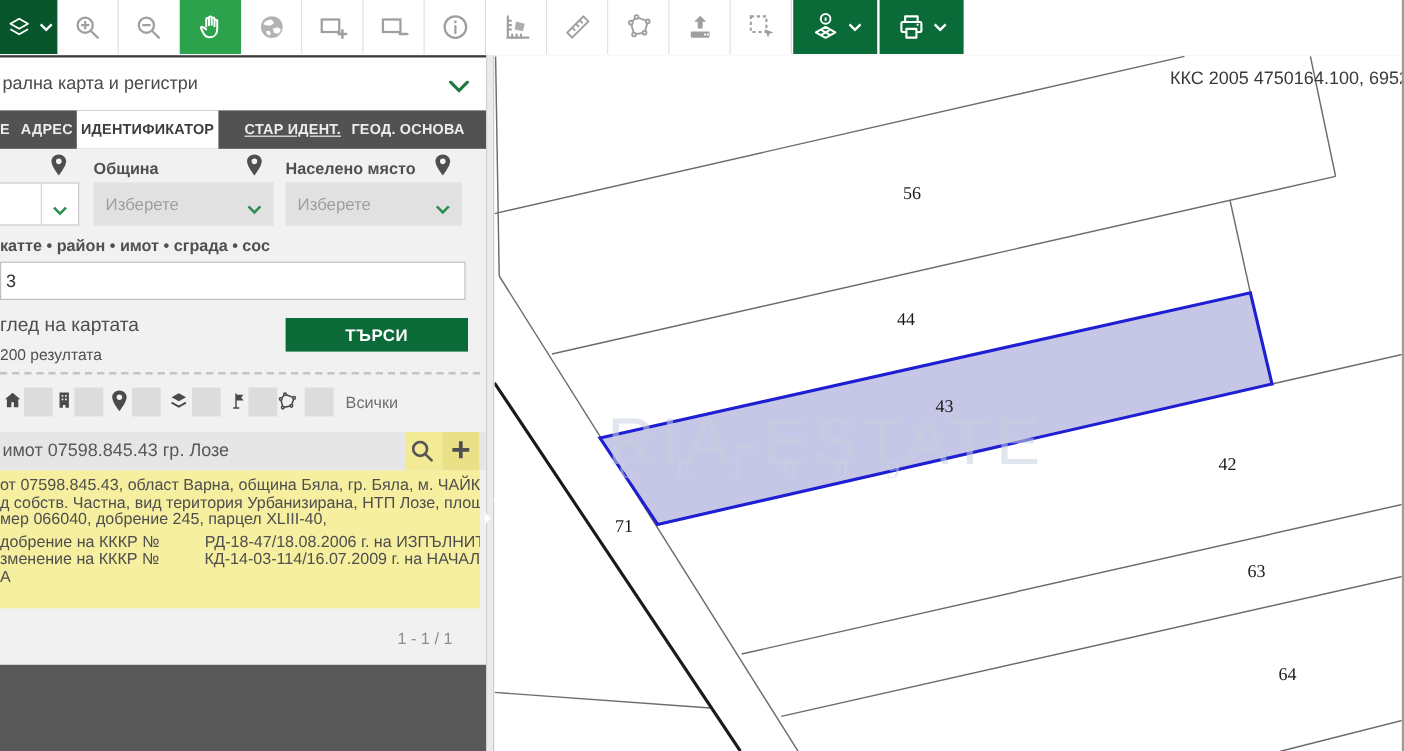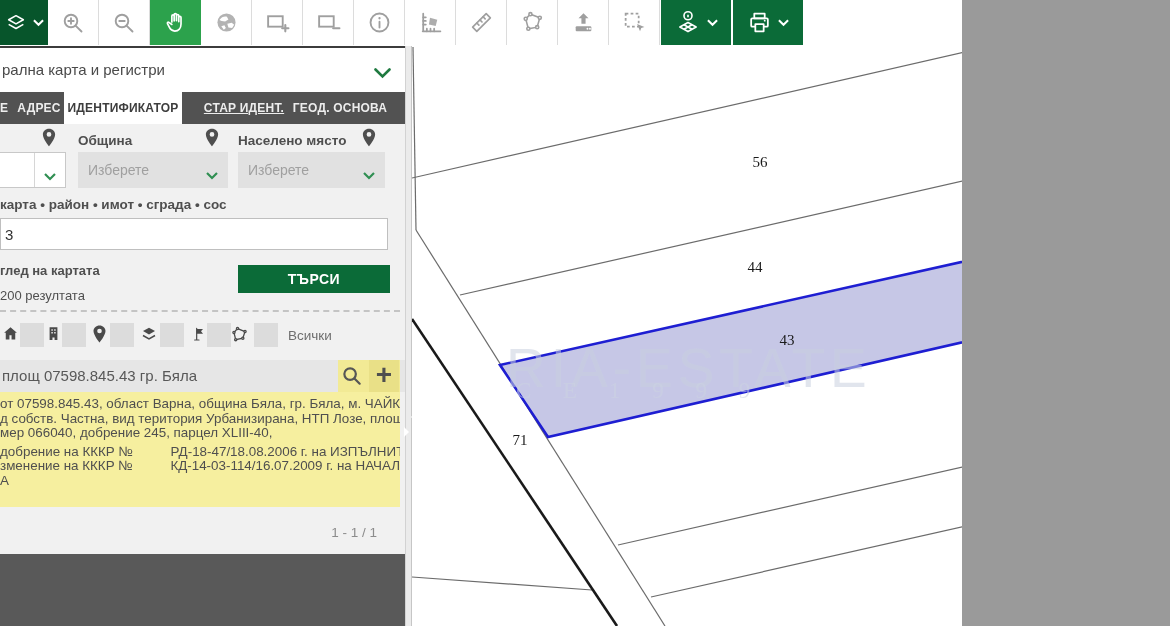--- a/index.html
+++ b/index.html
@@ -1,17 +1,17 @@
 <!DOCTYPE html>
 <html><head>
 <meta charset="utf-8">
 <style>
   html,body{margin:0;padding:0;background:#9a9a9a;}
-  .screen{position:relative;width:962px;height:626px;background:#fff;overflow:hidden;
-          font-family:"Liberation Sans","DejaVu Sans",sans-serif;}
+  .screen{position:relative;width:1124px;height:626px;background:#fff;overflow:hidden;
+          font-family:"Liberation Sans","DejaVu Sans",sans-serif;padding-left:44px;}
   
   .toolbar{position:absolute;left:0;top:0;width:1170px;height:46px;background:#fff;
            border-bottom:1px solid #c9c9c9;display:flex;align-items:stretch;}
   .tb{position:relative;width:51px;height:45px;background:#fff;border:none;border-right:1px solid #dcdcdc;
       display:flex;align-items:center;justify-content:center;color:#9f9f9f;padding:0;cursor:pointer;}
   .tb svg{display:block;}
   .tb.dark{background:#0b6b38;color:#fff;border-right:none;}
   .tb.first{width:48px;background:#07552b;}
   .tb.green{background:#2ca24c;color:#fff;border-right:1px solid #2ca24c;}
   .tb.wide{width:70px;}
@@ -34,21 +34,21 @@
   .fld-label{position:absolute;top:85px;font-size:13.5px;font-weight:bold;color:#4f4f4f;white-space:nowrap;}
   .select{position:absolute;top:104px;height:36px;background:#e1e1e1;box-sizing:border-box;cursor:pointer;}
   .select .ph{position:absolute;left:10px;top:0;line-height:36px;font-size:14px;color:#a0a0a0;}
   .select .chev{position:absolute;right:10px;top:14px;}
   .select.partial{left:-10px;width:76px;background:#fff;border:1px solid #c8c8c8;}
   .select.partial .zone{position:absolute;right:0;top:0;width:30px;height:34px;border-left:1px solid #d6d6d6;}
   .select.partial .chev{right:9px;}
   .hint-label{position:absolute;left:0;top:149px;font-size:13.5px;font-weight:bold;color:#4f4f4f;white-space:nowrap;}
   .id-input{position:absolute;left:0;top:170px;width:388px;height:32px;box-sizing:border-box;border:1px solid #bfbfbf;
             background:#fff;font-size:15px;color:#333;padding:0 4px;font-family:inherit;}
-  .view-lbl1{position:absolute;left:0;top:215px;font-size:13px;font-weight:bold;color:#4f4f4f;white-space:nowrap;}
+  .view-lbl1{position:absolute;left:0;top:215px;font-size:16px;font-weight:normal;color:#4f4f4f;white-space:nowrap;}
   .view-lbl2{position:absolute;left:0;top:240px;font-size:13px;font-weight:normal;color:#4f4f4f;white-space:nowrap;}
   .search-btn{position:absolute;left:238px;top:217px;width:152px;height:28px;background:#0b6b38;color:#fff;
               border:none;font-size:14px;font-weight:bold;letter-spacing:.5px;cursor:pointer;font-family:inherit;}
   .dashed-sep{position:absolute;left:0;top:262px;width:400px;border-top:2px dashed #c4c4c4;}
   .filter-ico{position:absolute;top:277px;color:#4a4a4a;}
   .filter-cb{position:absolute;top:275px;width:24px;height:24px;background:#dcdcdc;cursor:pointer;}
   .filter-all{position:absolute;left:288px;top:280px;font-size:13.5px;color:#6e6e6e;}
   .result-bar{position:absolute;left:0;top:312px;width:405px;height:32px;background:#e6e6e6;cursor:pointer;}
   .result-title{position:absolute;left:2px;top:0;line-height:32px;font-size:15px;color:#585858;white-space:nowrap;}
   .result-actions{position:absolute;right:5px;top:0;width:62px;height:32px;background:#f2ea95;}
@@ -289,21 +289,21 @@
     </div>
     <div class="select" style="left:238px;width:147px;">
       <span class="ph">Изберете</span>
       <span class="chev">
         <svg width="12" height="8" viewBox="0 0 12 8" fill="none" stroke="#2f8f52" stroke-width="2.2">
             <path d="M1 1l5 5 5-5"></path>
           </svg>
       </span>
     </div>
 
-    <span class="hint-label">карта • район • имот • сграда • сос</span>
+    <span class="hint-label">катте • район • имот • сграда • сос</span>
     <input class="id-input" type="text" value="3" style="">
 
     <span class="view-lbl1">глед на картата</span>
     <span class="view-lbl2">200 резултата</span>
     <button class="search-btn">ТЪРСИ</button>
 
     <div class="dashed-sep"></div>
 
     <span class="filter-ico" style="left:2px;">
       <svg width="17" height="17" viewBox="0 0 24 24">
@@ -345,21 +345,21 @@
           <circle cx="9.5" cy="4.5" r="1.4" fill="#f1f1f1"></circle>
           <circle cx="19" cy="8.3" r="1.4" fill="#f1f1f1"></circle>
           <circle cx="16.2" cy="16.7" r="1.4" fill="#f1f1f1"></circle>
           <circle cx="7.2" cy="18.5" r="1.4" fill="#f1f1f1"></circle>
         </svg>
     </span>
     <span class="filter-cb" style="left:254px;"></span>
     <span class="filter-all">Всички</span>
 
     <div class="result-bar">
-      <span class="result-title">площ 07598.845.43 гр. Бяла</span>
+      <span class="result-title">имот 07598.845.43 гр. Лозе</span>
       <span class="result-actions">
         <span class="act-search">
           <svg width="23" height="23" viewBox="0 0 24 24" fill="none" stroke="#565656" stroke-width="2.3" stroke-linecap="round">
               <circle cx="9.5" cy="9.5" r="6"></circle>
               <path d="M14 14l5.5 5.5"></path>
             </svg>
         </span>
         <span class="act-plus">+</span>
       </span>
     </div>

